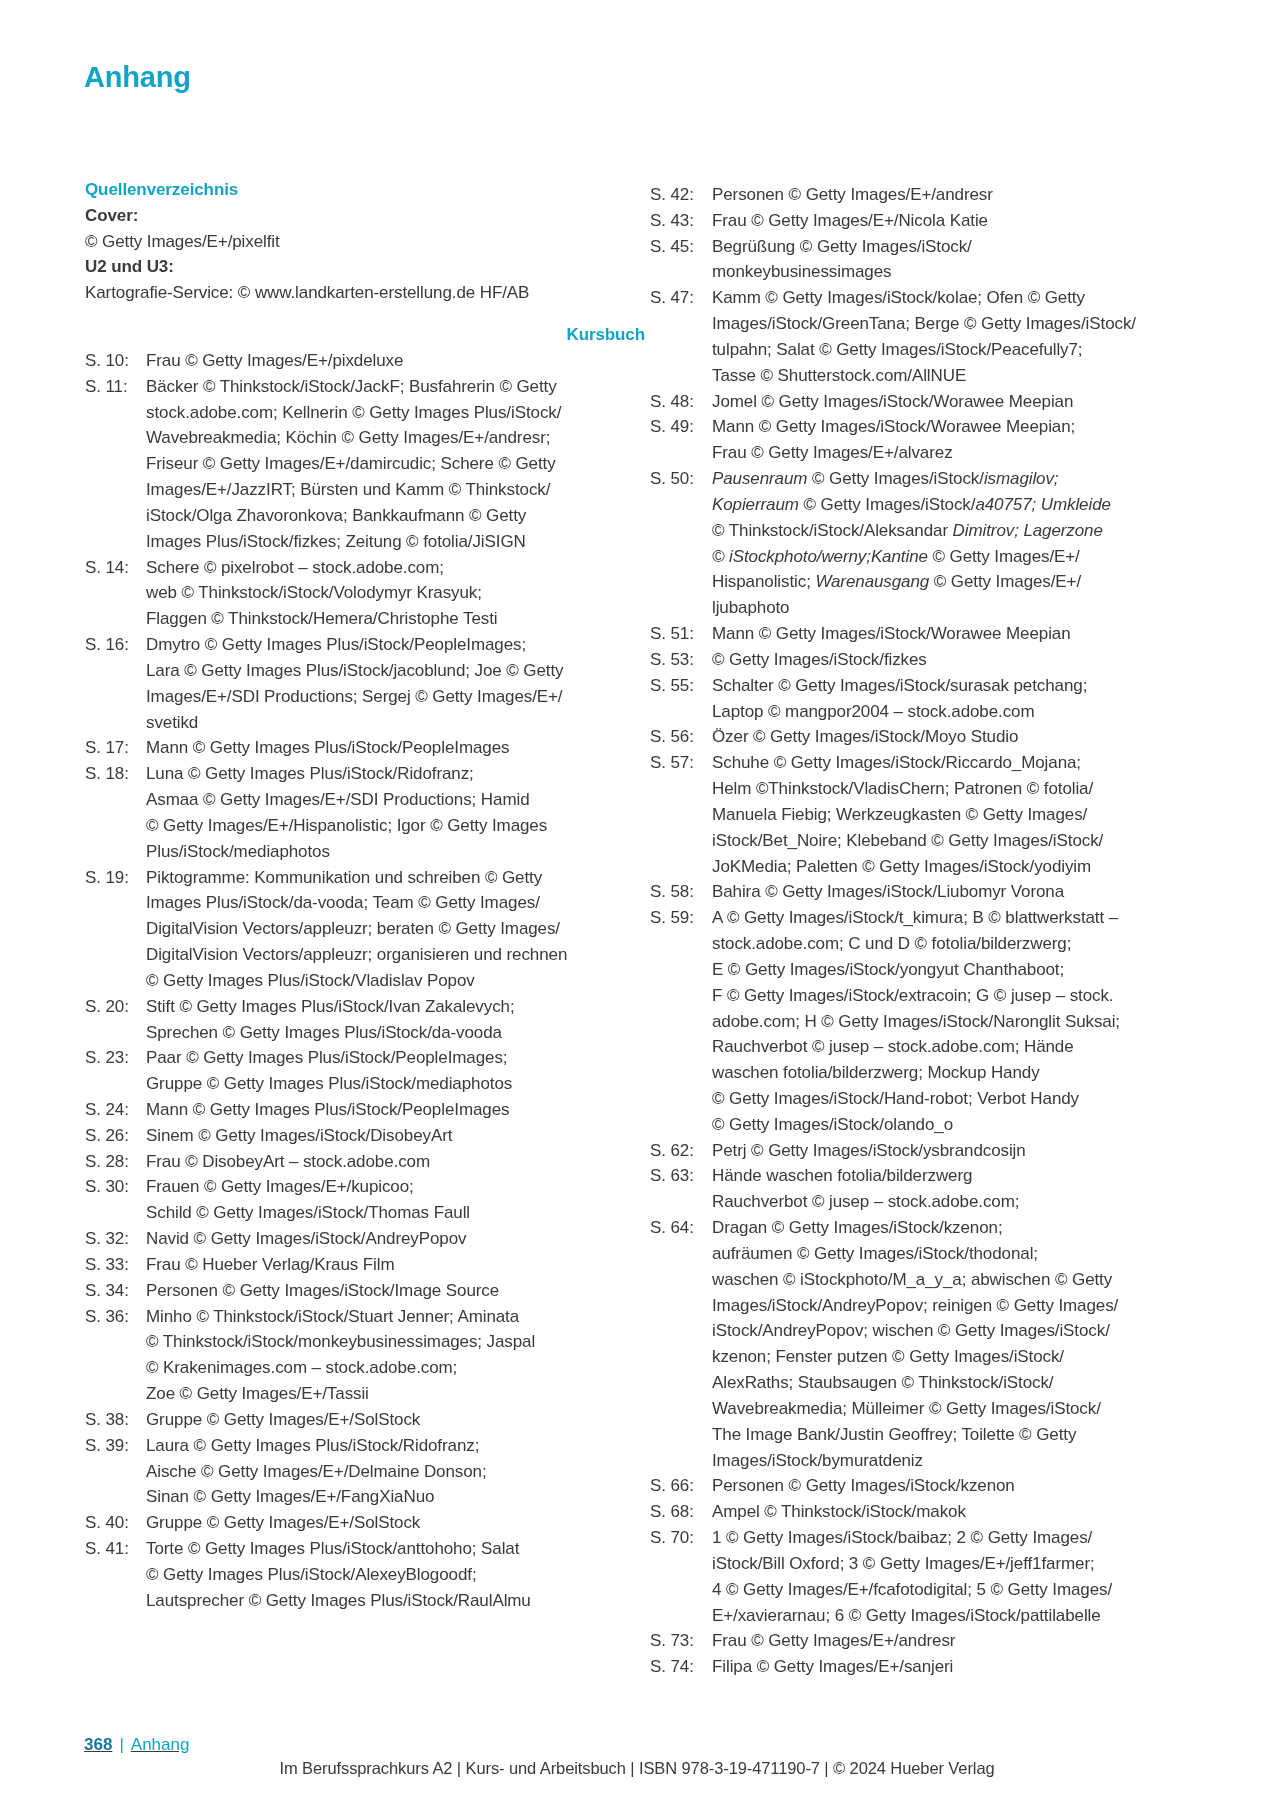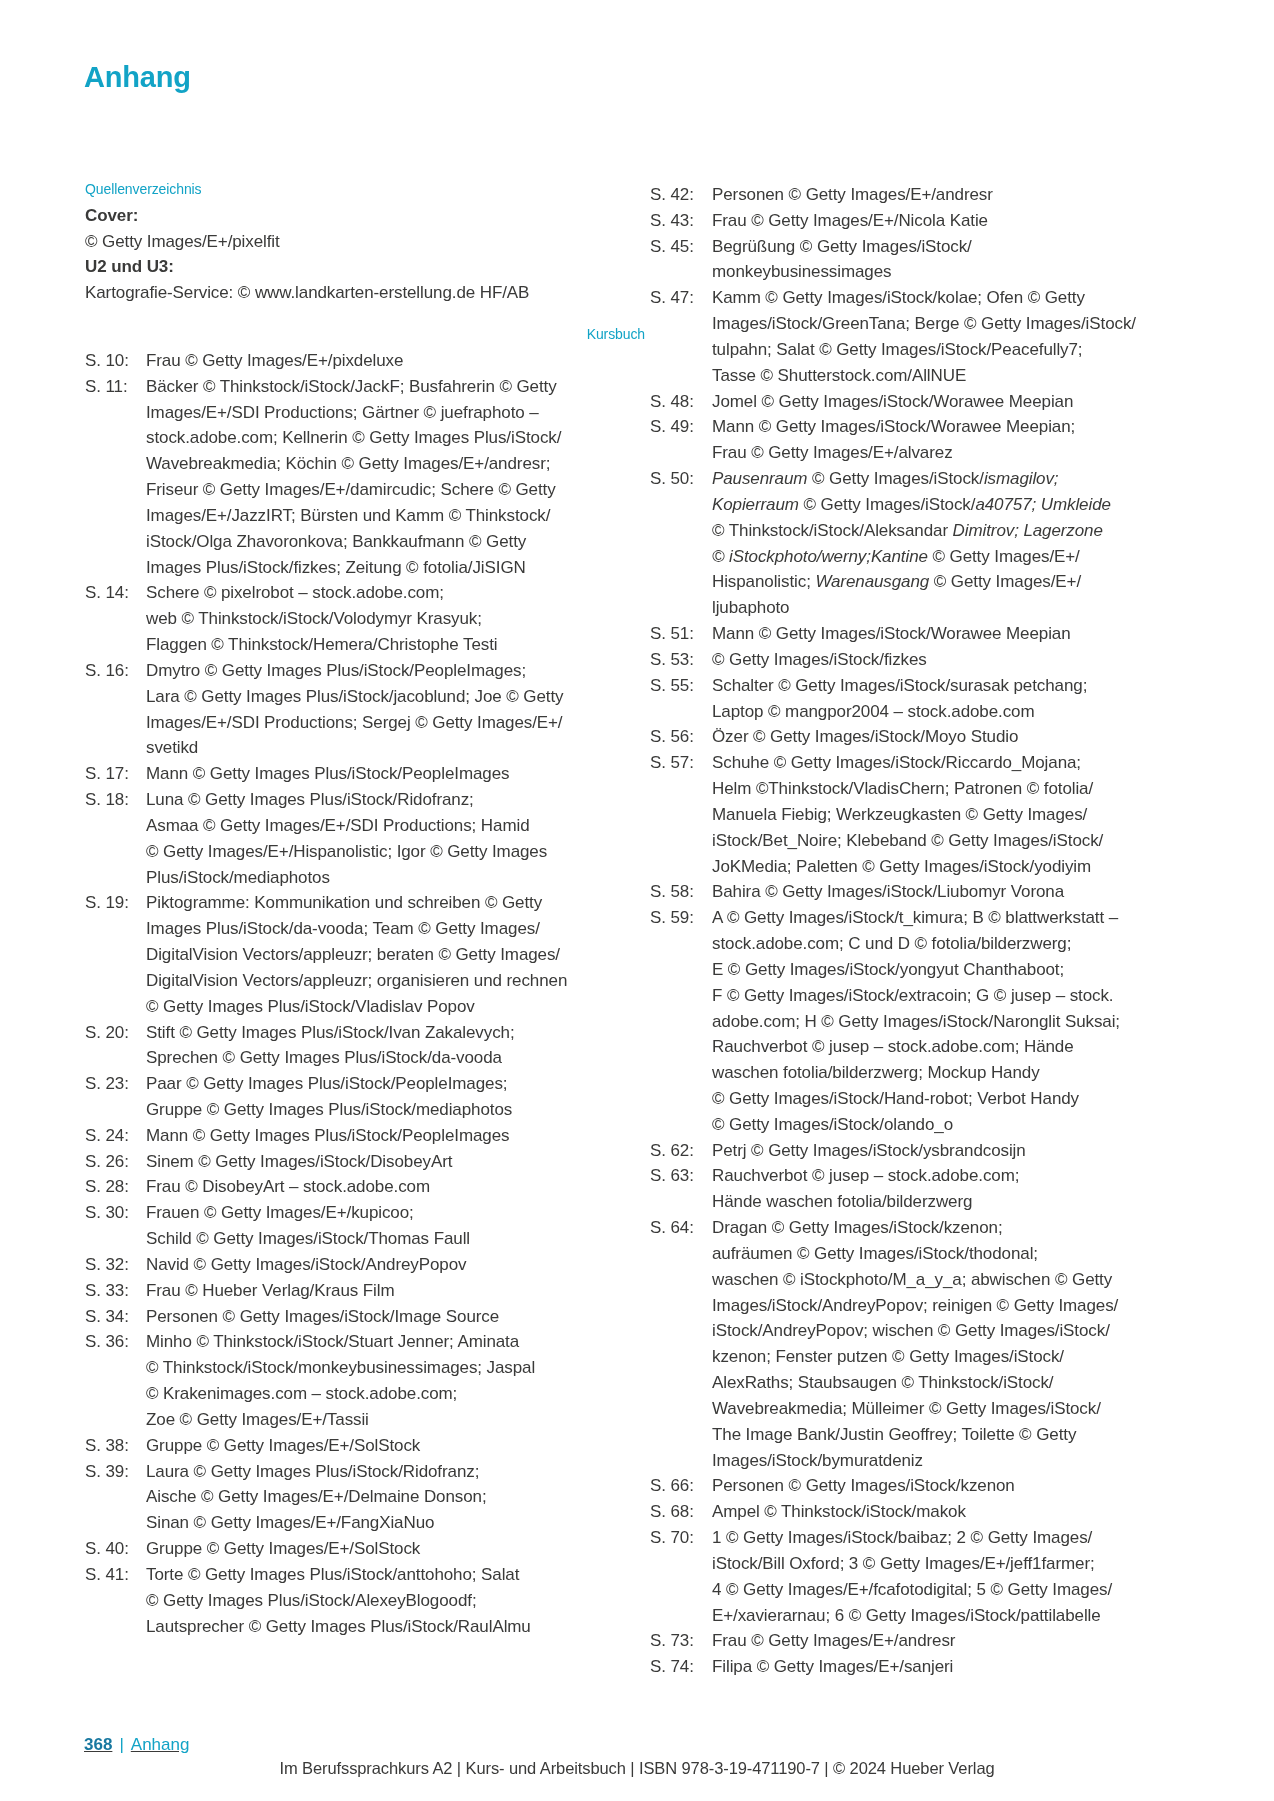--- a/index.html
+++ b/index.html
@@ -18,21 +18,21 @@
     font-size:29px;line-height:1;font-weight:bold;color:var(--accent);
     letter-spacing:-0.2px;
   }
   .col{
     position:absolute;font-size:17px;line-height:25.83px;
     letter-spacing:-0.1px;color:var(--text);
   }
   .col-left{left:85px;top:177px;width:560px;}
   .col-right{left:650px;top:182px;width:575px;}
   .sec-heading{
-    margin:0;font-size:14px;line-height:25.83px;font-weight:normal;color:var(--accent);
+    margin:0;font-size:17px;line-height:25.83px;font-weight:bold;color:var(--accent);
   }
   .kursbuch-heading{margin-top:16px;text-align:right;}
   .intro-line{white-space:nowrap;}
   .intro-line.bold{font-weight:bold;}
   .entry{display:flex;align-items:flex-start;}
   .entry .lbl{flex:0 0 61px;font-weight:normal;white-space:nowrap;}
   .col-right .entry .lbl{flex:0 0 62px;}
   .entry .lines{flex:1;min-width:0;}
   .credit-line{white-space:nowrap;}
   .credit-line i{}
@@ -65,21 +65,20 @@
       <div class="entry">
         <div class="lbl">S. 10:</div>
         <div class="lines">
           <div class="credit-line"><span>Frau © Getty Images/E+/pixdeluxe</span></div>
         </div>
       </div>
       <div class="entry">
         <div class="lbl">S. 11:</div>
         <div class="lines">
           <div class="credit-line"><span>Bäcker © Thinkstock/iStock/JackF; Busfahrerin © Getty</span></div>
-          <div class="credit-line"><span>Images/E+/SDI Productions; Gärtner © juefraphoto –</span></div>
           <div class="credit-line"><span>stock.adobe.com; Kellnerin © Getty Images Plus/iStock/</span></div>
           <div class="credit-line"><span>Wavebreakmedia; Köchin © Getty Images/E+/andresr;</span></div>
           <div class="credit-line"><span>Friseur © Getty Images/E+/damircudic; Schere © Getty</span></div>
           <div class="credit-line"><span>Images/E+/JazzIRT; Bürsten und Kamm © Thinkstock/</span></div>
           <div class="credit-line"><span>iStock/Olga Zhavoronkova; Bankkaufmann © Getty</span></div>
           <div class="credit-line"><span>Images Plus/iStock/fizkes; Zeitung © fotolia/JiSIGN</span></div>
         </div>
       </div>
       <div class="entry">
         <div class="lbl">S. 14:</div>
@@ -331,22 +330,22 @@
       </div>
       <div class="entry">
         <div class="lbl">S. 62:</div>
         <div class="lines">
           <div class="credit-line"><span>Petrj © Getty Images/iStock/ysbrandcosijn</span></div>
         </div>
       </div>
       <div class="entry">
         <div class="lbl">S. 63:</div>
         <div class="lines">
+          <div class="credit-line"><span>Hände waschen fotolia/bilderzwerg</span></div>
           <div class="credit-line"><span>Rauchverbot © jusep – stock.adobe.com;</span></div>
-          <div class="credit-line"><span>Hände waschen fotolia/bilderzwerg</span></div>
         </div>
       </div>
       <div class="entry">
         <div class="lbl">S. 64:</div>
         <div class="lines">
           <div class="credit-line"><span>Dragan © Getty Images/iStock/kzenon;</span></div>
           <div class="credit-line"><span>aufräumen © Getty Images/iStock/thodonal;</span></div>
           <div class="credit-line"><span>waschen © iStockphoto/M_a_y_a; abwischen © Getty</span></div>
           <div class="credit-line"><span>Images/iStock/AndreyPopov; reinigen © Getty Images/</span></div>
           <div class="credit-line"><span>iStock/AndreyPopov; wischen © Getty Images/iStock/</span></div>

